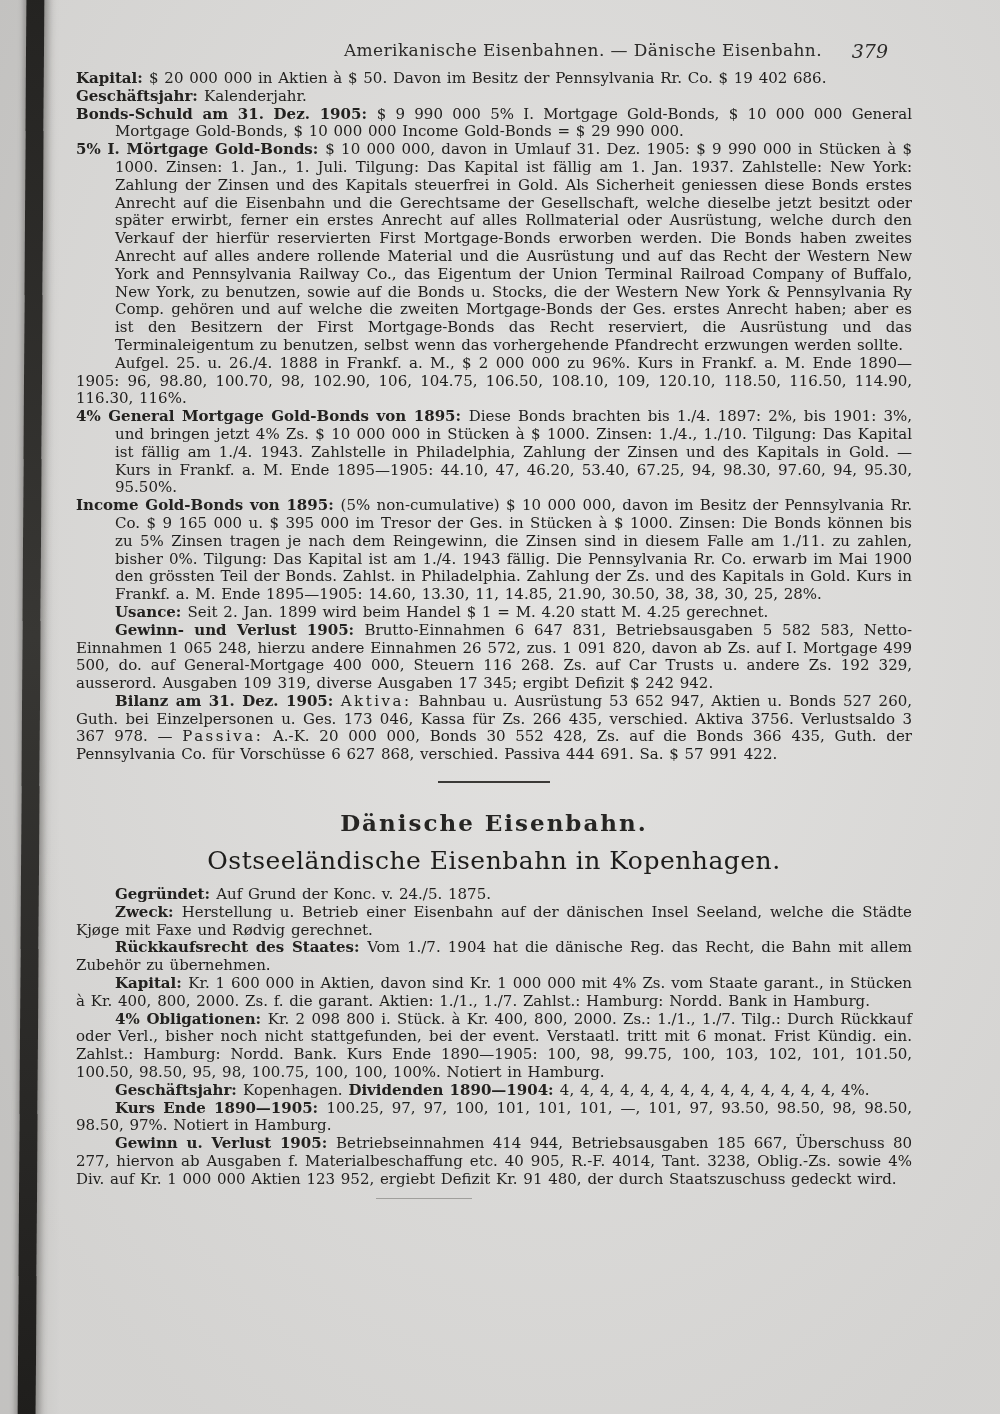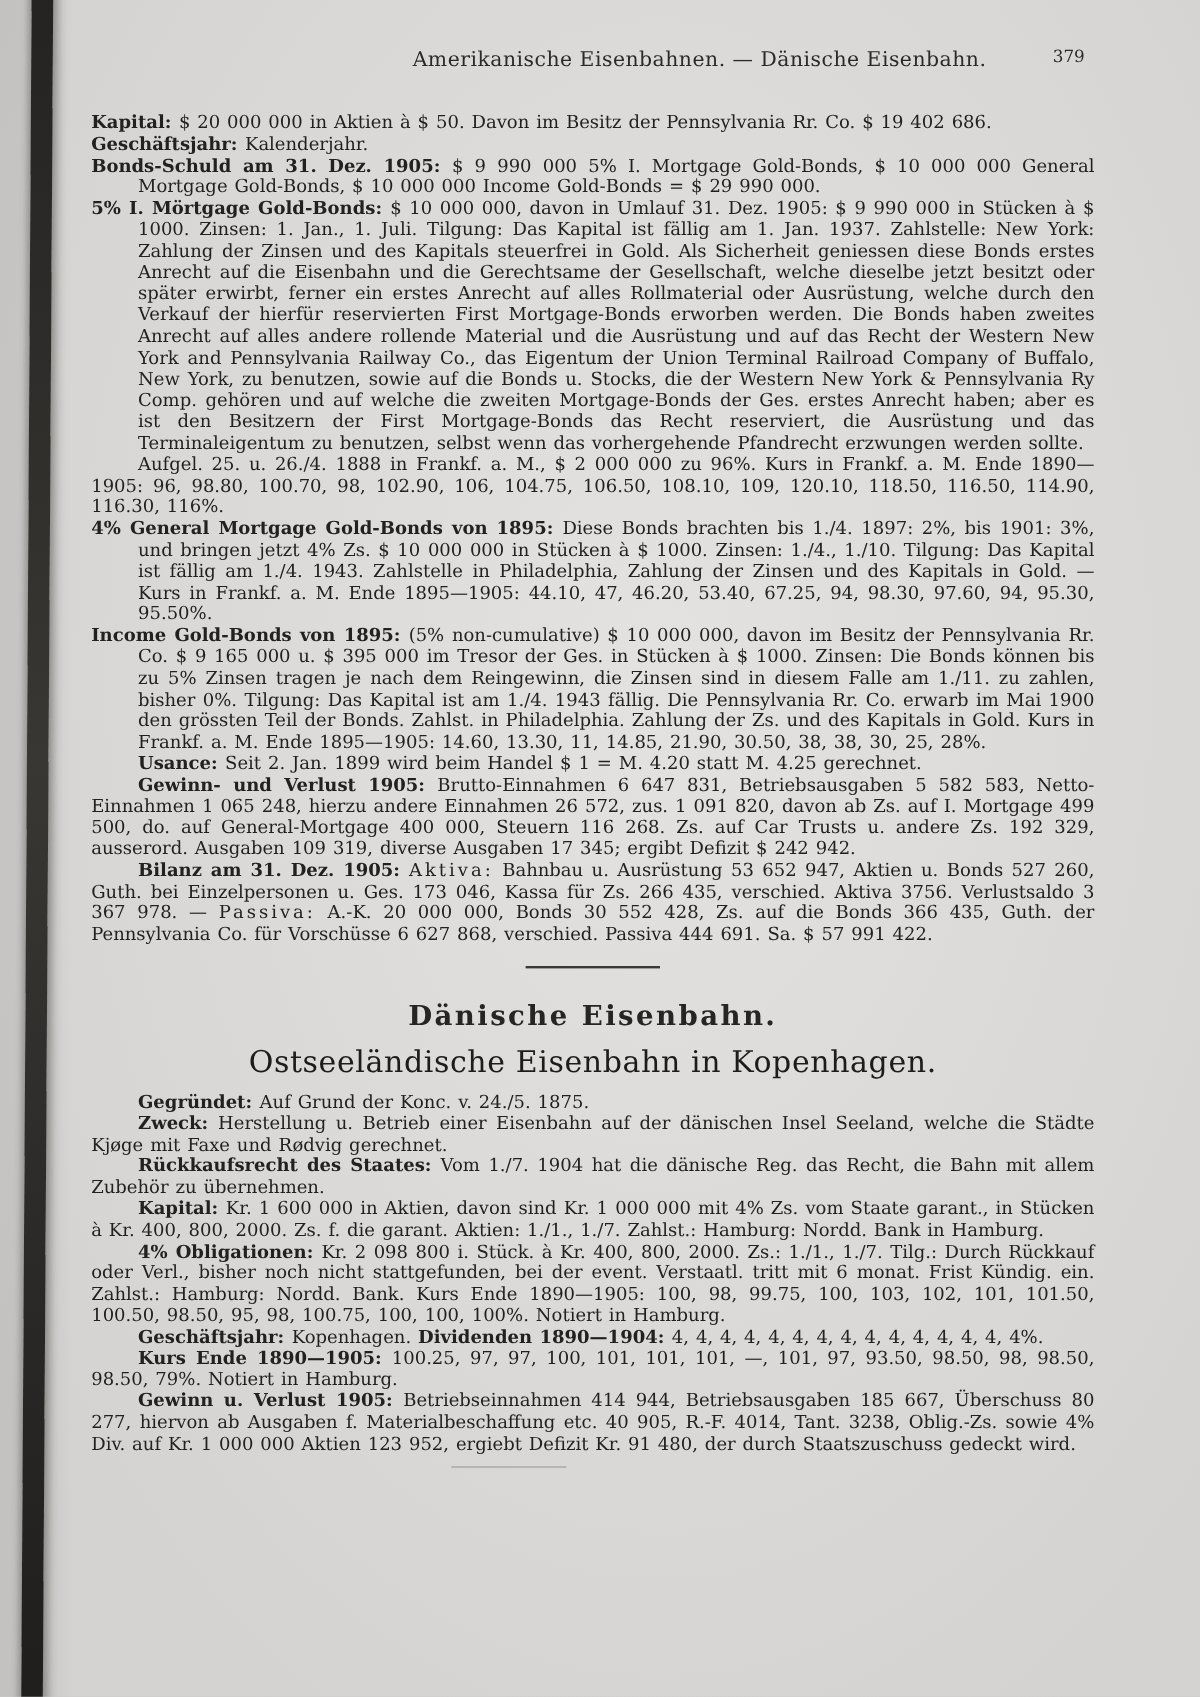--- a/index.html
+++ b/index.html
@@ -27,23 +27,23 @@
   }
   .content{
     position:absolute;left:76px;top:40px;width:836px;
   }
   .page-header{position:relative;height:30px;}
   .running-title{
     text-align:right;font-size:17px;letter-spacing:0.4px;
     padding-right:90px;color:#2b2a28;
   }
   .page-number{
-    position:absolute;right:8px;top:0;font-size:14px;color:#2b2a28;
+    position:absolute;right:24px;top:0;font-size:19px;color:#2b2a28;font-style:italic;
   }
-  .section{margin-top:24px;}
+  .section{}
   .para{
     margin:0;font-size:15px;line-height:17.8px;text-align:justify;
     word-spacing:1px;color:var(--ink);
   }
   .para.hang{padding-left:39px;text-indent:-39px;}
   .para.indent{text-indent:39px;}
   .para .bold{font-weight:bold;}
   .para .spaced{letter-spacing:2.5px;}
   .section-divider{
     width:112px;border:0;border-top:2px solid var(--rule);
@@ -94,20 +94,20 @@
     <h1 class="danish-heading">Dänische Eisenbahn.</h1>
     <h2 class="danish-subheading">Ostseeländische Eisenbahn in Kopenhagen.</h2>
 
     <div class="section danish-paragraphs">
         <p class="para indent"><span class="bold">Gegründet: </span><span>Auf Grund der Konc. v. 24./5. 1875.</span></p>
         <p class="para indent"><span class="bold">Zweck: </span><span>Herstellung u. Betrieb einer Eisenbahn auf der dänischen Insel Seeland, welche die Städte Kjøge mit Faxe und Rødvig gerechnet.</span></p>
         <p class="para indent"><span class="bold">Rückkaufsrecht des Staates: </span><span>Vom 1./7. 1904 hat die dänische Reg. das Recht, die Bahn mit allem Zubehör zu übernehmen.</span></p>
         <p class="para indent"><span class="bold">Kapital: </span><span>Kr. 1 600 000 in Aktien, davon sind Kr. 1 000 000 mit 4% Zs. vom Staate garant., in Stücken à Kr. 400, 800, 2000. Zs. f. die garant. Aktien: 1./1., 1./7. Zahlst.: Hamburg: Nordd. Bank in Hamburg.</span></p>
         <p class="para indent"><span class="bold">4% Obligationen: </span><span>Kr. 2 098 800 i. Stück. à Kr. 400, 800, 2000. Zs.: 1./1., 1./7. Tilg.: Durch Rückkauf oder Verl., bisher noch nicht stattgefunden, bei der event. Verstaatl. tritt mit 6 monat. Frist Kündig. ein. Zahlst.: Hamburg: Nordd. Bank. Kurs Ende 1890—1905: 100, 98, 99.75, 100, 103, 102, 101, 101.50, 100.50, 98.50, 95, 98, 100.75, 100, 100, 100%. Notiert in Hamburg.</span></p>
         <p class="para indent"><span class="bold">Geschäftsjahr: </span><span>Kopenhagen. </span><span class="bold">Dividenden 1890—1904: </span><span>4, 4, 4, 4, 4, 4, 4, 4, 4, 4, 4, 4, 4, 4, 4%.</span></p>
-        <p class="para indent"><span class="bold">Kurs Ende 1890—1905: </span><span>100.25, 97, 97, 100, 101, 101, 101, —, 101, 97, 93.50, 98.50, 98, 98.50, 98.50, 79%. Notiert in Hamburg.</span></p>
+        <p class="para indent"><span class="bold">Kurs Ende 1890—1905: </span><span>100.25, 97, 97, 100, 101, 101, 101, —, 101, 97, 93.50, 98.50, 98, 98.50, 98.50, 97%. Notiert in Hamburg.</span></p>
         <p class="para indent"><span class="bold">Gewinn u. Verlust 1905: </span><span>Betriebseinnahmen 414 944, Betriebsausgaben 185 667, Überschuss 80 277, hiervon ab Ausgaben f. Materialbeschaffung etc. 40 905, R.-F. 4014, Tant. 3238, Oblig.-Zs. sowie 4% Div. auf Kr. 1 000 000 Aktien 123 952, ergiebt Defizit Kr. 91 480, der durch Staatszuschuss gedeckt wird.</span></p>
       </div>
 
     <hr class="end-divider">
 
   </div>
 </div>
 
 </body></html>

